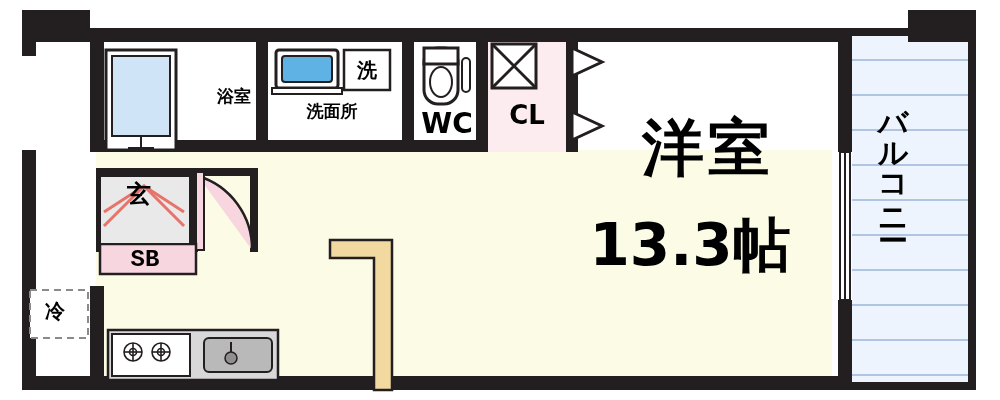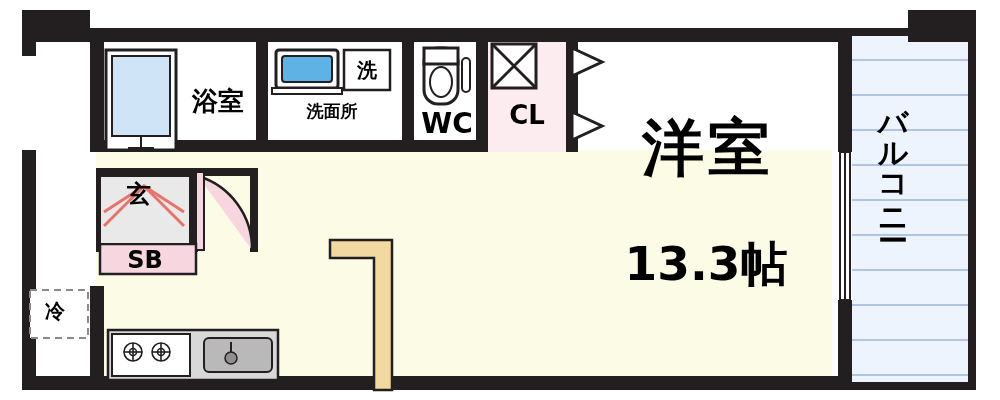--- a/index.html
+++ b/index.html
@@ -160,35 +160,35 @@
 
       <rect x="204" y="338" width="68" height="34" rx="5" fill="#b9b9b9" stroke="#231f20" stroke-width="2"></rect>
       <circle cx="231" cy="358" r="6" fill="#8f8f8f" stroke="#231f20" stroke-width="1.5"></circle>
       <path d="M231 352 v-10" stroke="#231f20" stroke-width="2" fill="none"></path>
     </g>
 
     <rect x="30" y="290" width="58" height="48" fill="#ffffff" stroke="#8a8a8a" stroke-width="2" stroke-dasharray="7 5"></rect>
 
   </svg>
 
-  <div class="lbl jp" style="left:185px;top:88px;width:66px;font-size:26px;">浴室</div>
+  <div class="lbl jp" style="left:185px;top:88px;width:66px;font-size:17px;text-align:right;">浴室</div>
 
   <div class="lbl jp" style="left:277px;top:103px;width:110px;font-size:17px;">洗面所</div>
 
   <div class="lbl jp" style="left:352px;top:60px;width:30px;font-size:20px;">洗</div>
 
   <div class="lbl jp" style="left:416px;top:110px;width:62px;font-size:28px;">WC</div>
 
   <div class="lbl jp" style="left:498px;top:102px;width:58px;font-size:26px;text-align:center;">CL</div>
 
-  <div class="lbl jp" style="left:114px;top:248px;width:62px;font-size:24px;">SB</div>
+  <div class="lbl jp" style="left:114px;top:248px;width:62px;font-size:24px;font-family:Liberation Mono, monospace;">SB</div>
 
   <div class="lbl jp" style="left:122px;top:182px;width:34px;font-size:24px;">玄</div>
 
   <div class="lbl jp" style="left:42px;top:301px;width:26px;font-size:20px;">冷</div>
 
   <div class="lbl jp" style="left:608px;top:117px;width:200px;font-size:62px;letter-spacing:4px;">洋室</div>
 
-  <div class="lbl jp" style="left:592px;top:216px;width:228px;font-size:47px;margin-top:24px;">13.3帖</div>
+  <div class="lbl jp" style="left:576px;top:216px;width:228px;font-size:58px;">13.3帖</div>
 
   <div class="lbl jp" style="left:877px;top:88px;width:36px;font-size:30px;line-height:1.32;writing-mode:vertical-rl;text-orientation:upright;">バルコニー</div>
 
 </div>
 
 </body></html>

